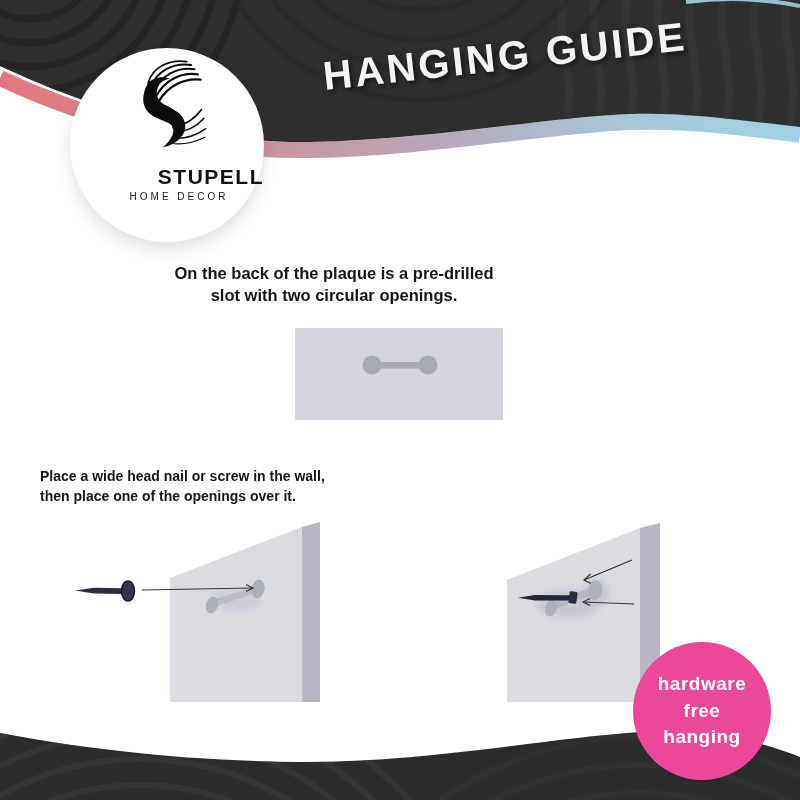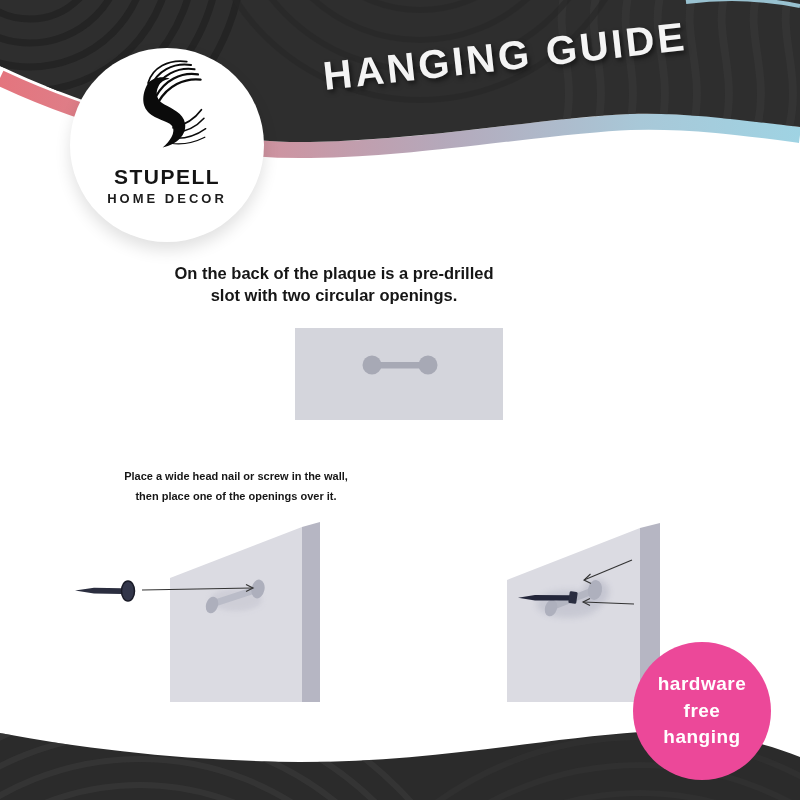--- a/index.html
+++ b/index.html
@@ -16,39 +16,39 @@
     text-shadow:2px 3px 5px rgba(0,0,0,.55);
     white-space:nowrap;
   }
   
   #logo-circle{
     position:absolute;left:70px;top:48px;width:194px;height:194px;border-radius:50%;
     background:#ffffff;box-shadow:0 8px 16px rgba(0,0,0,.12);
   }
   #logo-s{position:absolute;left:50%;top:8px;transform:translateX(-50%);}
   #logo-brand{
-    position:absolute;left:0;top:117px;width:100%;text-align:center;
+    position:absolute;left:0;top:117px;width:100%;text-align:right;
     font-size:21px;font-weight:600;letter-spacing:1.5px;color:#141414;
   }
   #logo-tagline{
-    position:absolute;left:0;top:143px;width:100%;text-align:center;
-    font-size:13px;font-weight:700;letter-spacing:3px;color:#1c1c1c;
+    position:absolute;left:12px;top:143px;width:100%;text-align:center;
+    font-size:10px;font-weight:400;letter-spacing:3px;color:#1c1c1c;
   }
   
   #section-heading{
     position:absolute;left:0;top:192px;width:800px;text-align:center;
     font-size:23px;font-weight:600;letter-spacing:1.5px;color:#1f1f1f;
   }
   #intro-text{
     position:absolute;left:0;top:262px;width:668px;text-align:center;
     font-size:16.5px;font-weight:600;line-height:22px;color:#161616;
   }
   .step-caption{
-    position:absolute;top:466px;text-align:center;
-    font-size:11px;font-weight:600;line-height:20px;color:#161616;
+    position:absolute;top:466px;text-align:left;
+    font-size:14px;font-weight:600;line-height:20px;color:#161616;
   }
   #step-1-caption{left:40px;width:392px;}
   #step-2-caption{left:423px;width:320px;}
   
   #plaque-diagram{position:absolute;left:295px;top:328px;}
   #left-illustration{position:absolute;left:60px;top:520px;}
   #right-illustration{position:absolute;left:440px;top:520px;}
   
   #hardware-badge{
     position:absolute;left:633px;top:642px;width:138px;height:138px;border-radius:50%;

